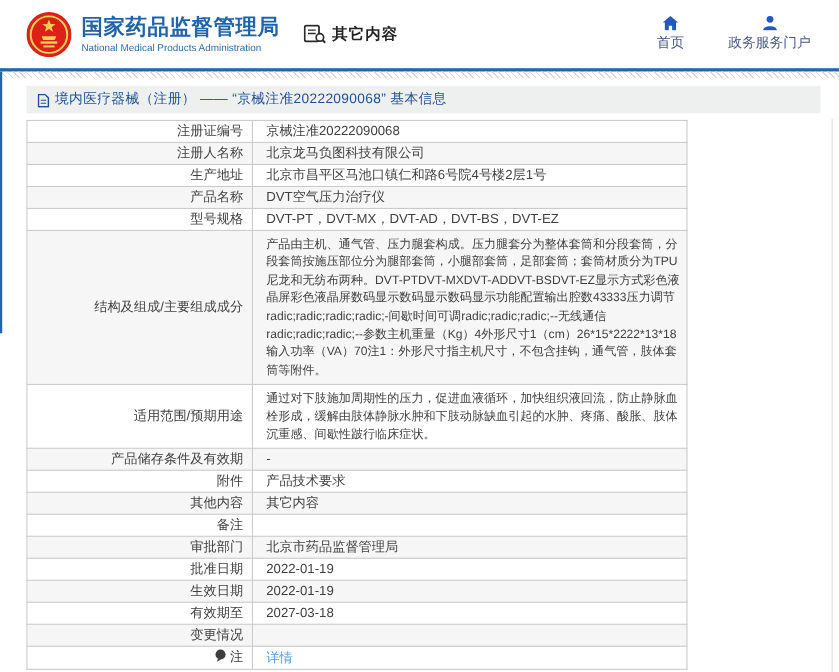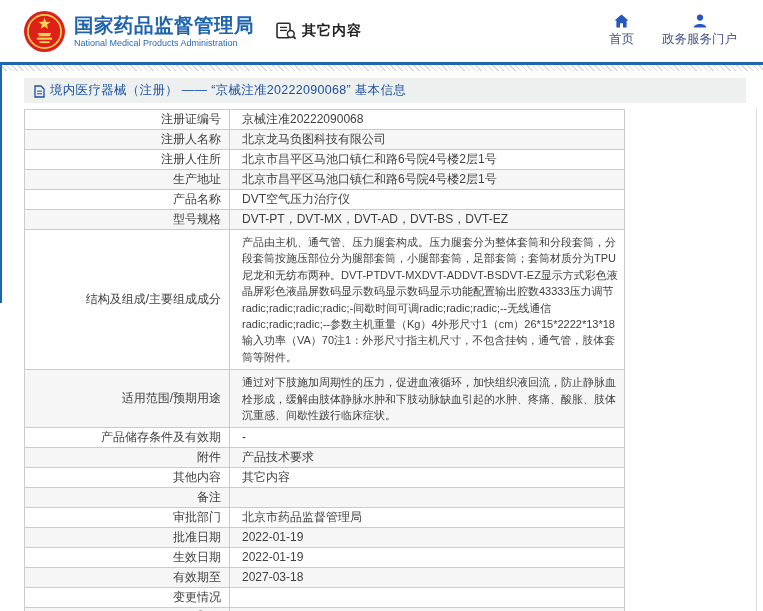--- a/index.html
+++ b/index.html
@@ -25,21 +25,21 @@
   .logo-subtitle { color: #2a6cb5; font-size: 9px; line-height: 12px; white-space: nowrap; }
 
   .data-query {
     display: flex; align-items: center; margin-left: 22px; cursor: pointer;
   }
   .data-query .dq-icon { margin-right: 5px; }
   .data-query .dq-label { font-size: 14px; font-weight: bold; color: #222; letter-spacing: 1px; }
 
   .header-spacer { flex: 1; }
 
-  .top-nav { display: flex; align-items: center; gap: 28px; margin-right: 26px; margin-left: 26px; }
+  .top-nav { display: flex; align-items: center; gap: 40px; margin-right: 26px; margin-left: 26px; }
   .nav-item {
     display: flex; flex-direction: column; align-items: center;
     cursor: pointer; gap: 3px;
   }
   .nav-item .nav-label { font-size: 12.5px; color: #47558a; white-space: nowrap; }
 
   
   .blue-line { height: 3px; background: #2265af; }
   .hatch-strip {
     height: 6px;
@@ -157,24 +157,20 @@
     <tbody>
     <tr>
           <td class="lbl">注册证编号</td>
           <td class="val">京械注准20222090068</td>
         </tr>
     <tr>
           <td class="lbl">注册人名称</td>
           <td class="val">北京龙马负图科技有限公司</td>
         </tr>
     <tr>
-          <td class="lbl">注册人住所</td>
-          <td class="val">北京市昌平区马池口镇仁和路6号院4号楼2层1号</td>
-        </tr>
-    <tr>
           <td class="lbl">生产地址</td>
           <td class="val">北京市昌平区马池口镇仁和路6号院4号楼2层1号</td>
         </tr>
     <tr>
           <td class="lbl">产品名称</td>
           <td class="val">DVT空气压力治疗仪</td>
         </tr>
     <tr>
           <td class="lbl">型号规格</td>
           <td class="val">DVT-PT，DVT-MX，DVT-AD，DVT-BS，DVT-EZ</td>

